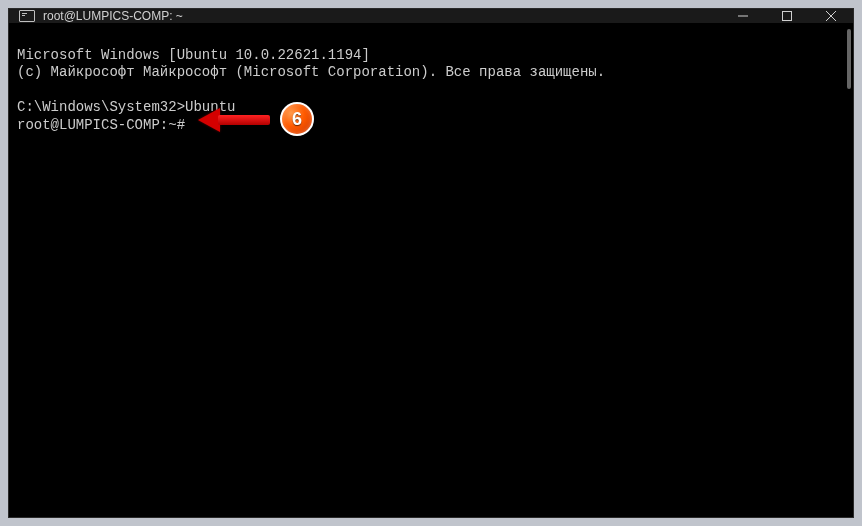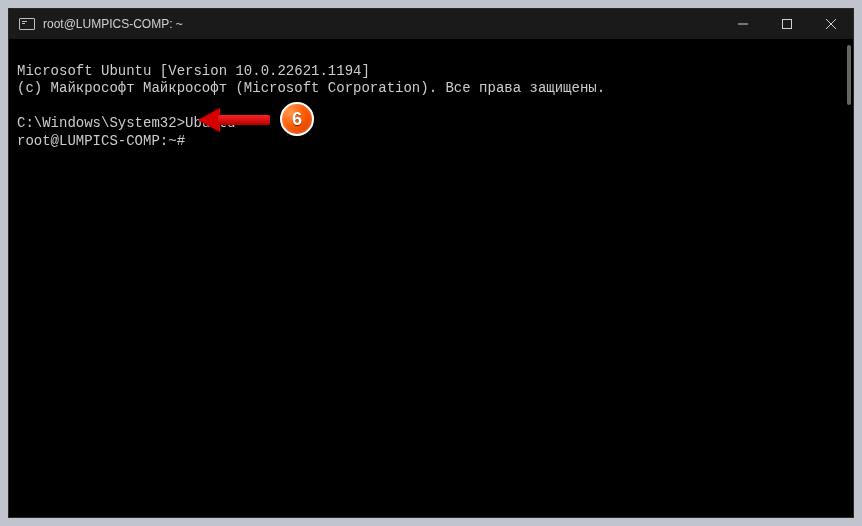--- a/index.html
+++ b/index.html
@@ -1,18 +1,18 @@
 <!DOCTYPE html>
 <html><head>
 <meta charset="utf-8">
 <style>
   * { box-sizing: border-box; margin: 0; padding: 0; }
   html, body { width: 862px; height: 526px; overflow: hidden; background: #c0c4cc; }
   .frame { position: absolute; inset: 8px; background: #000; display: flex; flex-direction: column; border: 1px solid #2a2a2a; }
-  .titlebar { height: 30px; background: #1a1a1a; display: flex; align-items: center; color: #d0d0d0; font: 400 12px "Segoe UI", Arial, sans-serif; }
+  .titlebar { height: 14px; background: #1a1a1a; display: flex; align-items: center; color: #d0d0d0; font: 400 12px "Segoe UI", Arial, sans-serif; }
   .titlebar .appicon { width: 16px; height: 12px; margin: 0 8px 0 10px; border: 1px solid #bfbfbf; border-radius: 1px; position: relative; }
   .titlebar .appicon::before { content: ""; position: absolute; top: 2px; left: 2px; width: 5px; height: 1px; background: #bfbfbf; }
   .titlebar .appicon::after  { content: ""; position: absolute; top: 4px; left: 2px; width: 3px; height: 1px; background: #bfbfbf; }
   .titlebar .title { flex: 0 0 auto; padding-right: 8px; }
   .titlebar .spacer { flex: 1 1 auto; }
   .winbtn { width: 44px; height: 30px; display: flex; align-items: center; justify-content: center; color: #d0d0d0; }
   .winbtn svg { display: block; }
   .term { flex: 1 1 auto; background: #000; color: #cccccc; font: 400 14px/1.25 Consolas, "Courier New", monospace; padding: 6px 8px; position: relative; white-space: pre; }
   .scroll-stub { position: absolute; right: 2px; top: 6px; width: 4px; height: 60px; background: #666; border-radius: 2px; }
   .callout { position: absolute; pointer-events: none; }
@@ -41,21 +41,21 @@
     </div>
     <div class="winbtn">
       <svg width="10" height="10" viewBox="0 0 10 10">
           <line x1="0" y1="0" x2="10" y2="10" stroke="#d0d0d0" stroke-width="1"></line>
           <line x1="10" y1="0" x2="0" y2="10" stroke="#d0d0d0" stroke-width="1"></line>
         </svg>
     </div>
   </div>
 
   <div class="term">
-<span>Microsoft Ubuntu [Version 10.0.22621.1194]</span>
+<span>Microsoft Windows [Ubuntu 10.0.22621.1194]</span>
 <span>(c) Майкрософт Майкрософт (Microsoft Corporation). Все права защищены.</span>
 <span></span>
 <span>C:\Windows\System32&gt;</span><span>Ubuntu</span>
 <span>root@LUMPICS-COMP:~#</span><span> </span>
     <div class="scroll-stub"></div>
   </div>
 
 </div>
 
 <div class="callout" style="left:0; top:0; width:100%; height:100%;">

